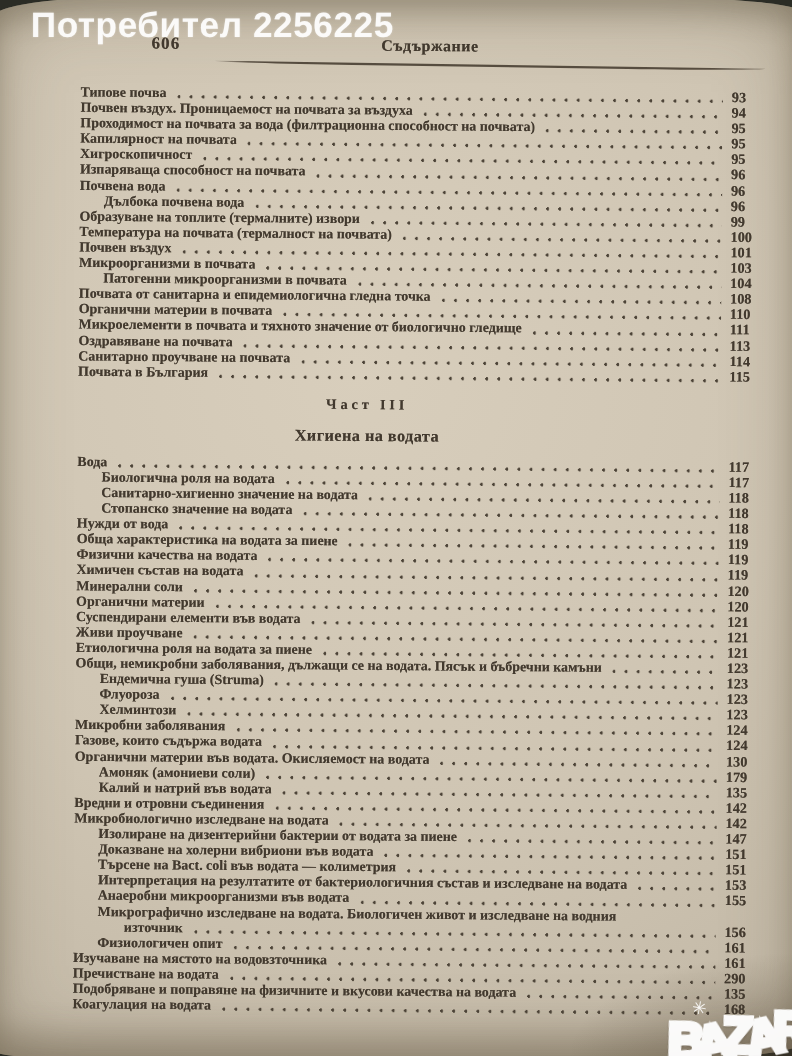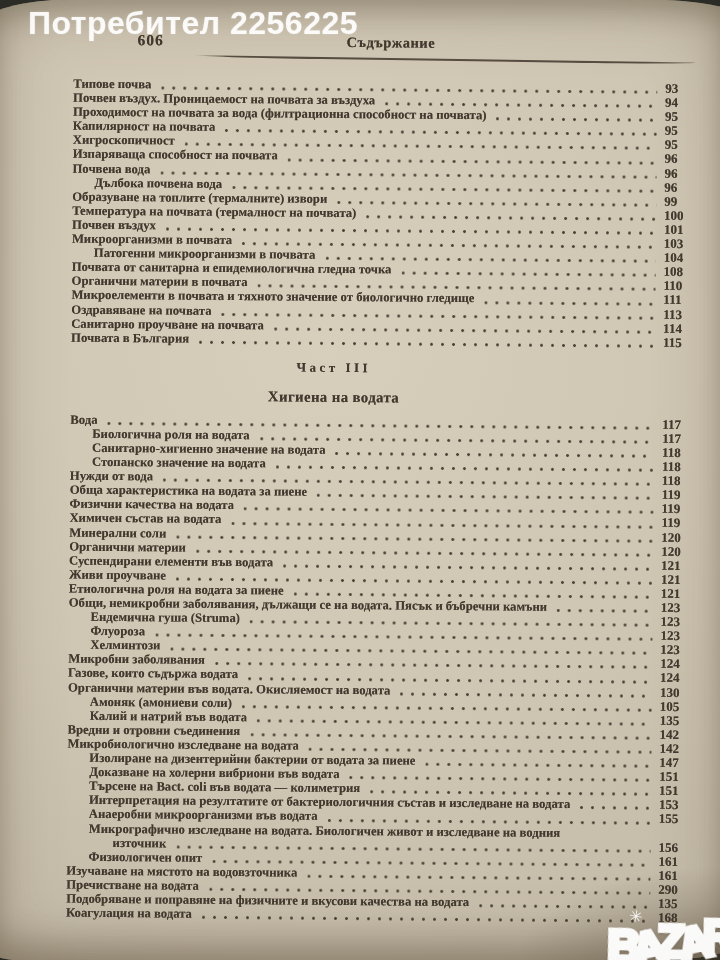--- a/index.html
+++ b/index.html
@@ -288,21 +288,21 @@
         <span class="p">124</span>
       </div>
       <div class="row in0">
         <span class="t">Органични материи във водата. Окисляемост на водата</span>
         <span class="dots"></span>
         <span class="p">130</span>
       </div>
       <div class="row in1">
         <span class="t">Амоняк (амониеви соли)</span>
         <span class="dots"></span>
-        <span class="p">105</span>
+        <span class="p">179</span>
       </div>
       <div class="row in1">
         <span class="t">Калий и натрий във водата</span>
         <span class="dots"></span>
         <span class="p">135</span>
       </div>
       <div class="row in0">
         <span class="t">Вредни и отровни съединения</span>
         <span class="dots"></span>
         <span class="p">142</span>

